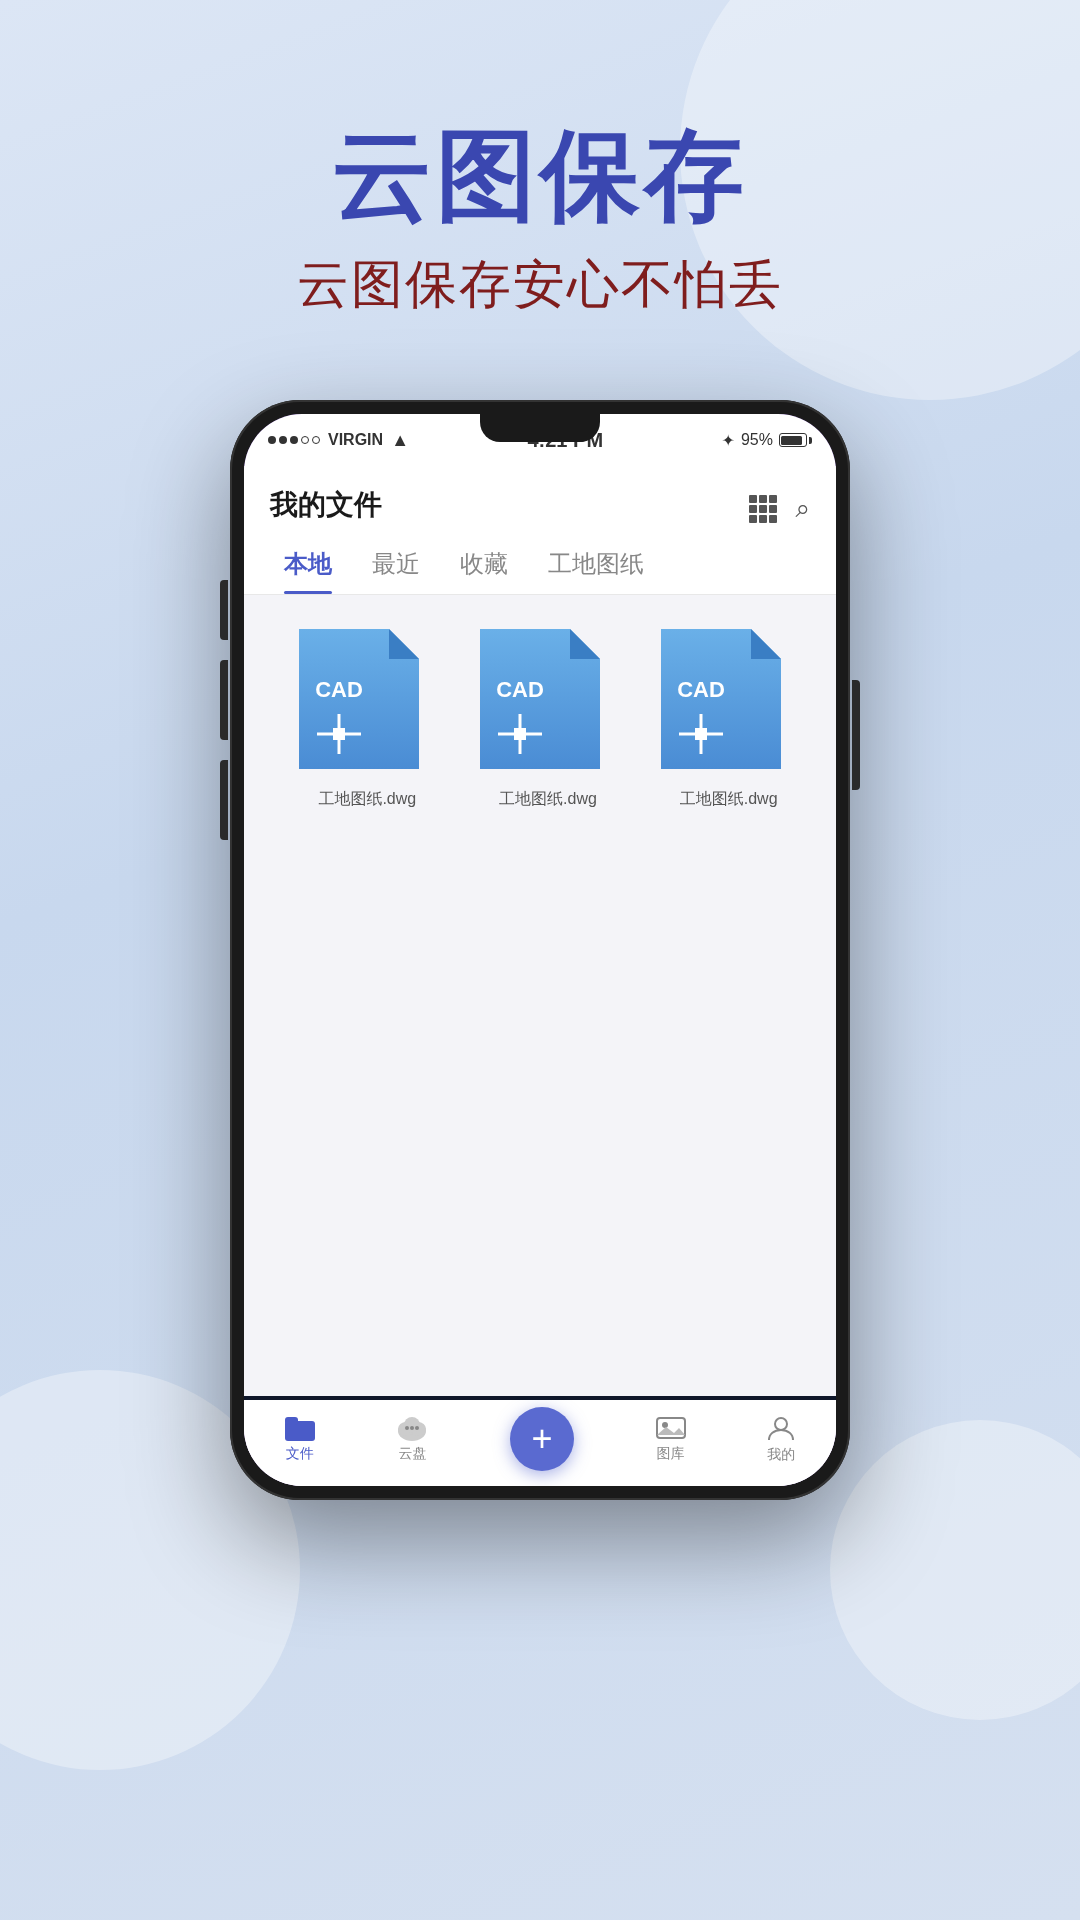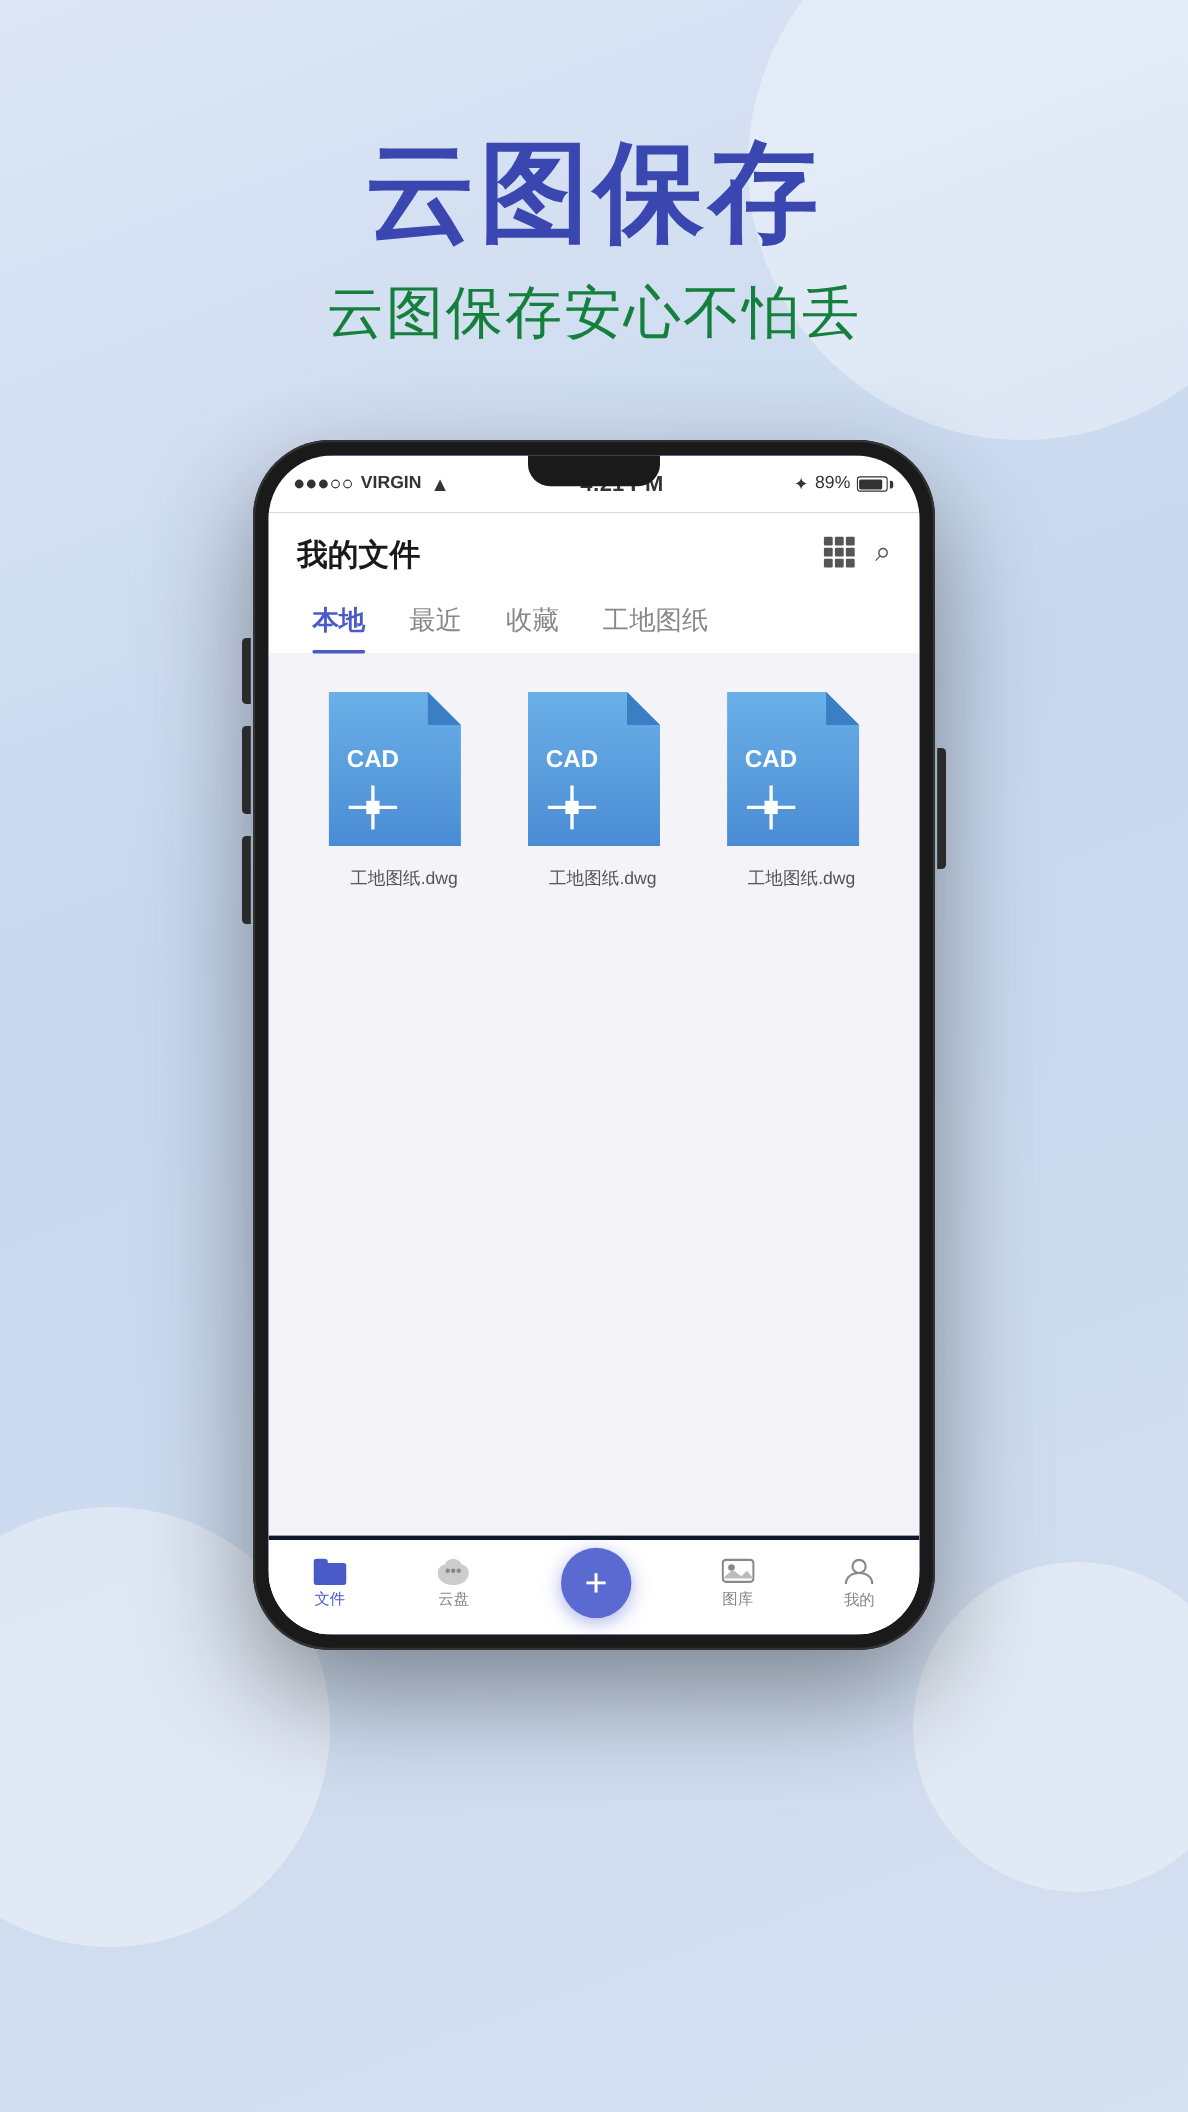--- a/index.html
+++ b/index.html
@@ -47,21 +47,21 @@
       font-size: 100px;
       font-weight: 700;
       color: #3a47b0;
       letter-spacing: 4px;
       line-height: 1.1;
     }
 
     .hero-subtitle {
       font-size: 52px;
       font-weight: 500;
-      color: #15803d;
+      color: #7f1d1d;
       margin-top: 20px;
       letter-spacing: 2px;
     }
 
     
     .phone-wrapper {
       margin-top: 80px;
       z-index: 2;
       position: relative;
     }
@@ -220,21 +220,21 @@
       flex: 1;
       background: white;
       display: flex;
       flex-direction: column;
       overflow: hidden;
     }
 
     
     .top-bar {
       display: flex;
-      align-items: flex-start;
+      align-items: flex-end;
       justify-content: space-between;
       padding: 20px 26px 10px;
       background: white;
     }
     .top-bar-title {
       font-size: 28px;
       font-weight: 700;
       color: #1a1a1a;
     }
     .top-bar-icons {
@@ -404,21 +404,21 @@
             <div class="status-dot"></div>
             <div class="status-dot empty"></div>
             <div class="status-dot empty"></div>
           </div>
           <span class="status-carrier">VIRGIN</span>
           <span class="status-wifi">▲</span>
         </div>
         <div class="status-center">4:21 PM</div>
         <div class="status-right">
           <span>✦</span>
-          <span>89%</span>
+          <span>95%</span>
           <span class="battery-icon">
             <span class="battery-body">
               <span class="battery-fill"></span>
             </span>
             <span class="battery-tip"></span>
           </span>
         </div>
       </div>
 
       <div class="app-content">

